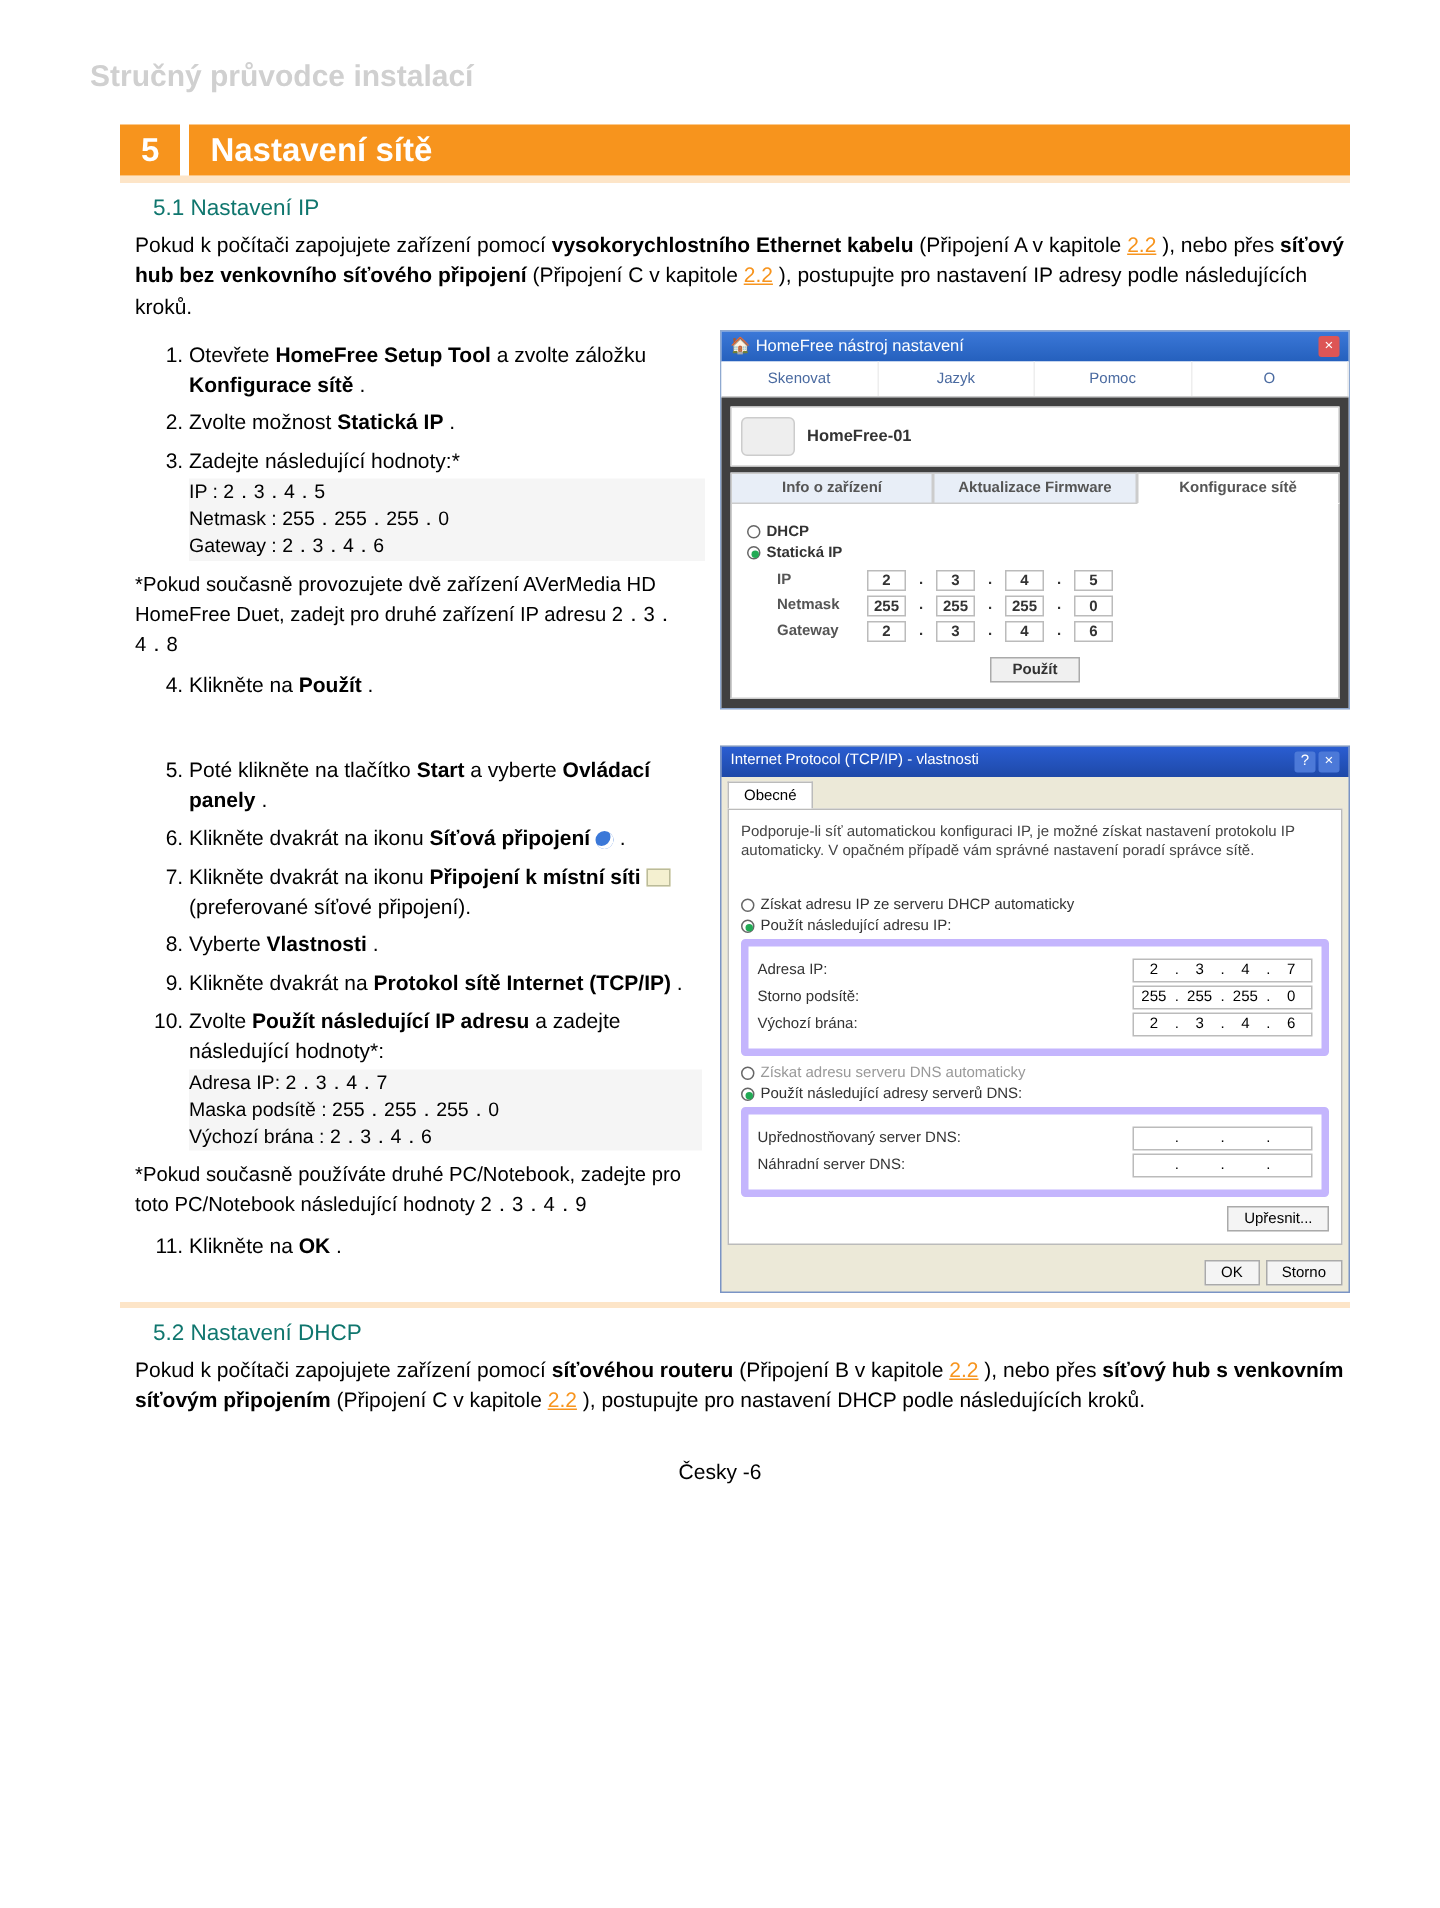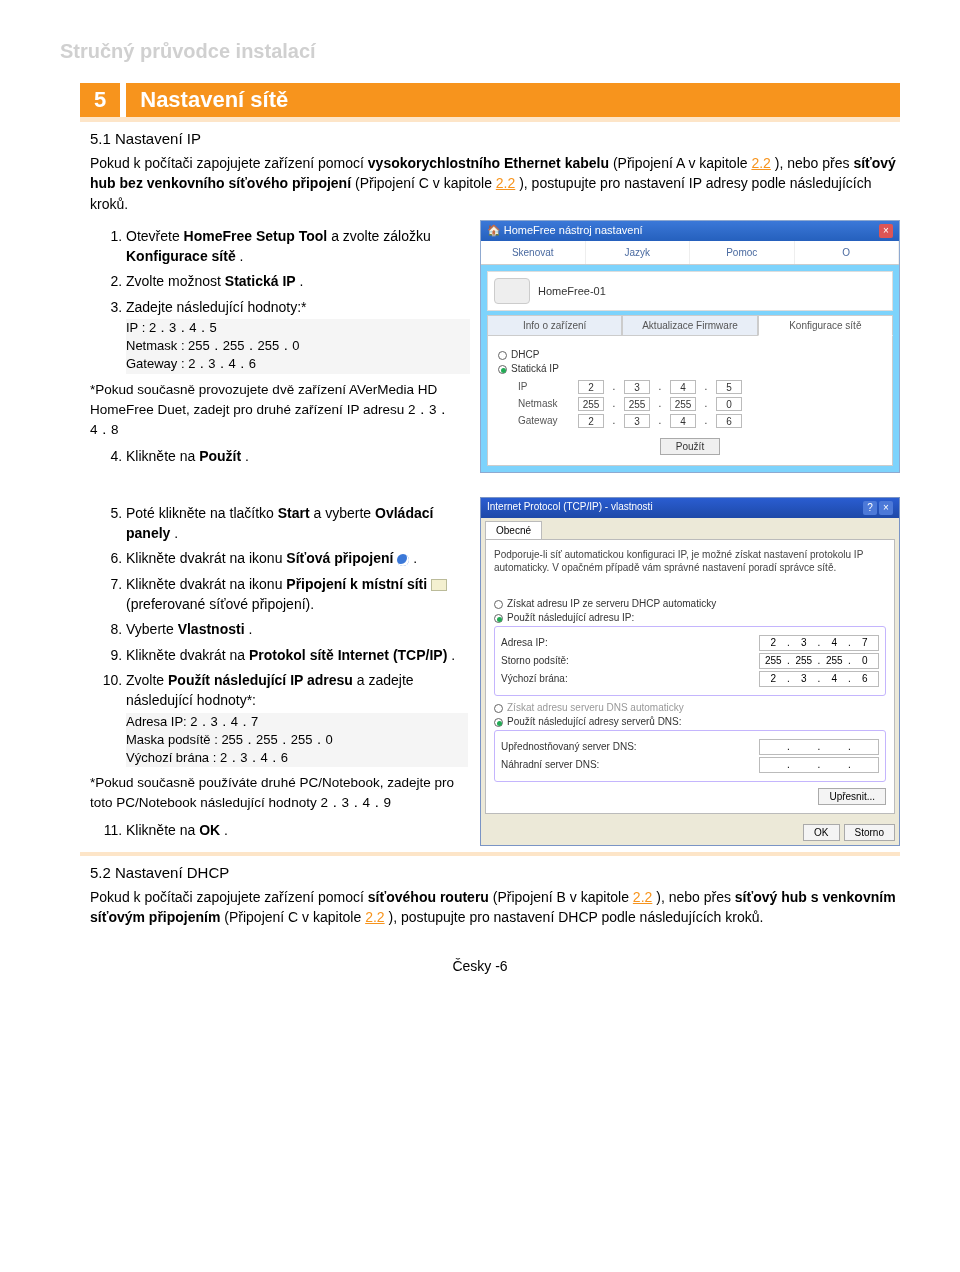--- a/index.html
+++ b/index.html
@@ -38,23 +38,23 @@
     flex: 1;
     margin-left: 6px;
   }
   .subline {
     background: #fde5c8;
     height: 5px;
     margin-left: 20px;
     margin-bottom: 8px;
   }
   .sub-title {
-    color: #000000;
+    color: #0f766e;
     font-size: 15px;
-    margin: 8px 0 6px 30px;
+    margin: 8px 0 6px 42px;
   }
   .content { margin-left: 30px; }
   .para { margin: 6px 0; line-height: 1.45; }
   .para b { font-weight: bold; }
   .link { color: #f7941d; text-decoration: underline; }
   .cols { display: flex; gap: 10px; }
   .left { flex: 1; }
   .right { width: 420px; }
   ol.steps { padding-left: 36px; margin: 6px 0; }
   ol.steps li { margin: 5px 0; line-height: 1.45; }
@@ -90,21 +90,21 @@
     border-bottom: 1px solid #ccc;
   }
   .shot1-tabs span {
     flex: 1;
     text-align: center;
     padding: 6px 0;
     color: #4a6aa0;
     font-size: 10px;
     border-right: 1px solid #eee;
   }
-  .shot1-body { background: #7dd3fc; padding: 6px; }
+  .shot1-body { background: #404040; padding: 6px; font-weight: bold; }
   .device {
     background: #fff;
     border: 1px solid #ddd;
     padding: 6px;
     display: flex;
     align-items: center;
     gap: 8px;
   }
   .device-icon {
     width: 36px; height: 26px; background: #eee; border-radius: 4px; border:1px solid #ccc;
@@ -140,21 +140,21 @@
   }
   .shot2-title {
     background: linear-gradient(#2a5dd1,#1e49a8);
     color:#fff; padding:3px 6px; display:flex; justify-content:space-between;
   }
   .shot2-qx { display:flex; gap:2px; }
   .shot2-qx span { background:#4c79d8; width:14px; height:14px; text-align:center; line-height:14px; border-radius:2px; }
   .shot2-tab { background:#fff; display:inline-block; padding:3px 10px; margin:3px 16px 0 4px; border:1px solid #bbb; border-bottom:none; font-size:10px; }
   .shot2-body { background:#fff; border:1px solid #bbb; margin:0 4px 4px 4px; padding:8px; }
   .shot2-text { color:#444; font-size:10px; line-height:1.3; margin-bottom:24px; }
-  .group { border:1px solid #c4b5fd; border-radius:3px; padding:6px; margin-bottom:6px; }
+  .group { border:5px solid #c4b5fd; border-radius:3px; padding:6px; margin-bottom:6px; }
   .iprow2 { display:flex; align-items:center; margin:2px 0; }
   .iprow2 .lbl2 { flex:1; color:#333; font-size:10px; }
   .ipbox {
     width:120px; border:1px solid #bbb; background:#fff; display:flex; align-items:center; height:16px;
   }
   .ipbox span { flex:1; text-align:center; font-size:10px; line-height:14px; }
   .ipbox .dot2 { width:4px; flex:0 0 4px; }
   .shot2-btns { display:flex; justify-content:flex-end; gap:4px; margin-top:6px; }
   .winbtn {
     border:1px solid #aaa; background:#f4f4f4; padding:2px 10px; font-size:10px;

